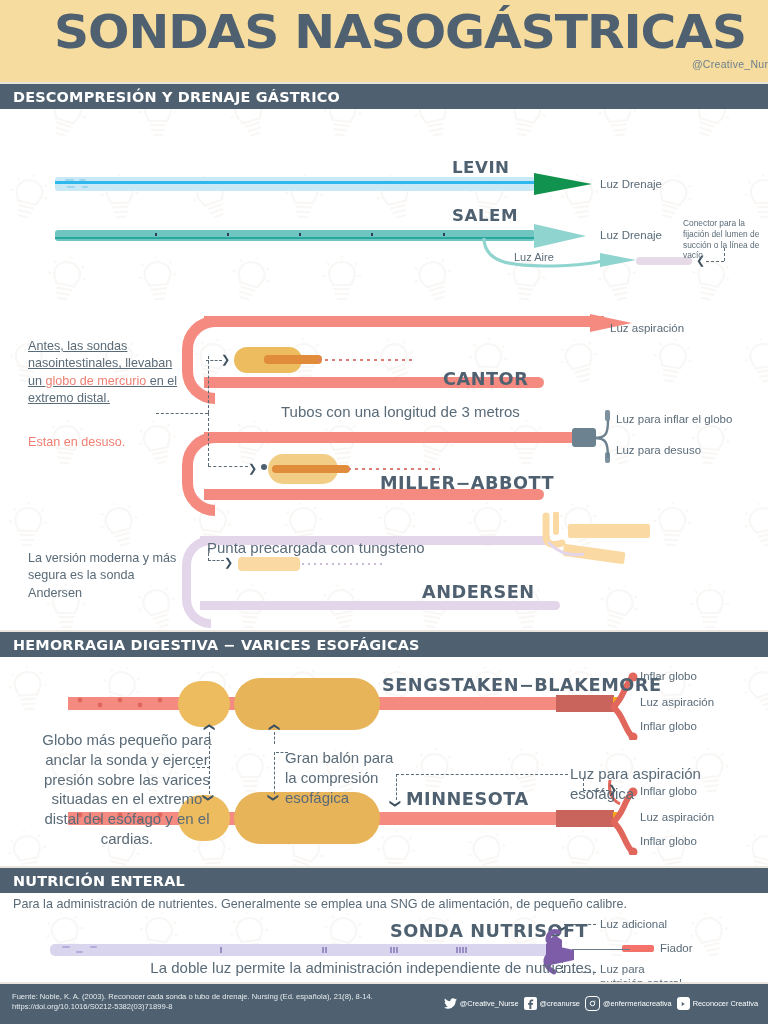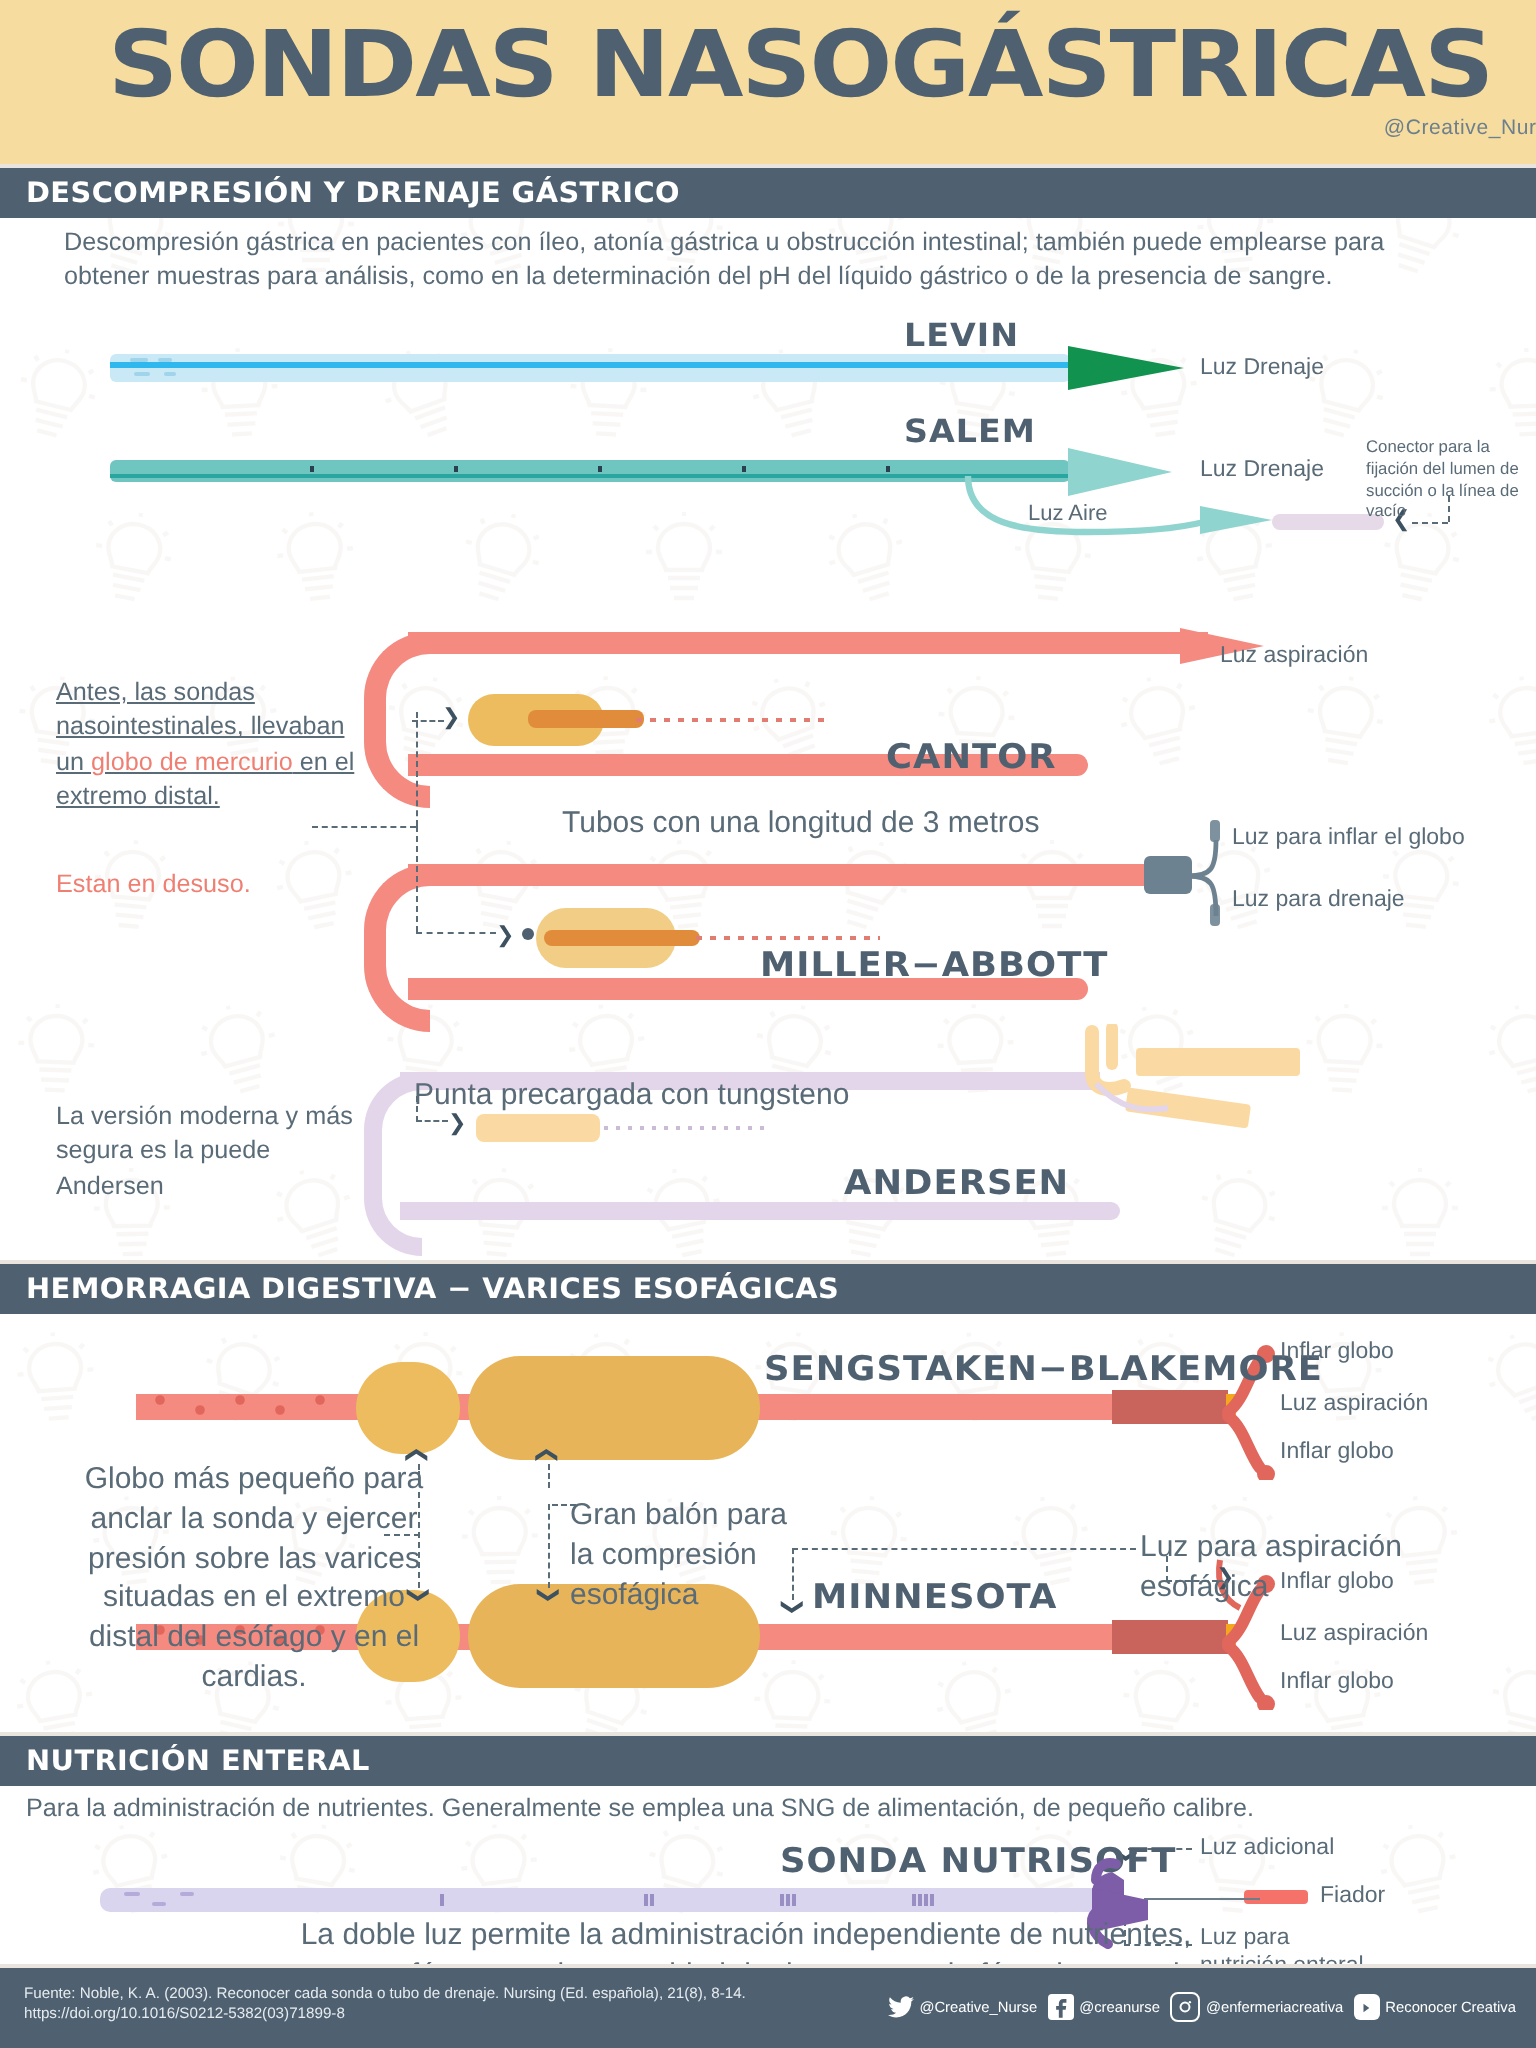--- a/index.html
+++ b/index.html
@@ -922,21 +922,20 @@
 
   <div class="hdr">
     <div class="hdr-title">SONDAS NASOGÁSTRICAS</div>
     <div class="hdr-handle">@Creative_Nurse</div>
   </div>
 
   <div class="bar" style="top:82px">
     <span>DESCOMPRESIÓN Y DRENAJE GÁSTRICO</span>
   </div>
 
-  <div class="body-txt" style="left:32px;top:113px;width:706px;">Descompresión gástrica en pacientes con íleo, atonía gástrica u obstrucción intestinal; también puede emplearse para obtener muestras para análisis, como en la determinación del pH del líquido gástrico o de la presencia de sangre.</div>
 
   <div class="tube-name" style="left:452px;top:158px;font-size:16px;">LEVIN</div>
   <div class="tube lvn-body" style="left:55px;top:177px;width:480px;height:14px;">
     <div class="tube lvn-stripe" style="left:0;top:4px;width:480px;height:2.5px;"></div>
     <div class="mark" style="left:80px;"></div>
     <div class="mark" style="left:152px;"></div>
     <div class="mark" style="left:224px;"></div>
     <div class="mark" style="left:296px;"></div>
     <div class="mark" style="left:368px;"></div>
     <div class="dotfaint" style="left:10px;top:2px;width:9px;height:2px;"></div>
@@ -969,21 +968,21 @@
   <div class="tiny-txt" style="left:683px;top:218px;width:82px;">Conector para la fijación del lumen de succión o la línea de vacío</div>
   <div class="dash-v" style="left:724px;top:248px;height:13px;"></div>
   <div class="dash-h" style="left:706px;top:261px;width:18px;"></div>
   <div class="arrow-r" style="left:696px;top:255px;transform:scaleX(-1);">❯</div>
 
 
   <div class="body-txt" style="left:28px;top:338px;width:160px;text-decoration:underline;">
     <span>Antes, las sondas nasointestinales, llevaban un </span><span class="coral-txt">globo de mercurio</span><span> en el extremo distal.</span>
   </div>
   <div class="body-txt coral-txt" style="left:28px;top:434px;width:170px;">Estan en desuso.</div>
-  <div class="body-txt" style="left:28px;top:550px;width:150px;">La versión moderna y más segura es la puede Andersen</div>
+  <div class="body-txt" style="left:28px;top:550px;width:150px;">La versión moderna y más segura es la sonda Andersen</div>
 
   <div class="tube coral-u" style="left:182px;top:316px;width:22px;height:66px;"></div>
   <div class="tube coral-pipe" style="left:204px;top:316px;width:400px;height:11px;"></div>
   <div class="tube coral-pipe" style="left:204px;top:377px;width:340px;height:11px;border-radius:0 6px 6px 0;"></div>
   <div class="tube coral-taper" style="left:590px;top:314px;"></div>
   <div class="label" style="left:610px;top:322px;">Luz aspiración</div>
   <div class="tube balloon" style="left:234px;top:347px;width:68px;height:26px;"></div>
   <div class="tube balloon-core" style="left:264px;top:355px;width:58px;height:9px;"></div>
   <svg style="position:absolute;left:318px;top:355px;z-index:5;" width="96" height="10">
     <line x1="0" y1="5" x2="96" y2="5" stroke="#e07c72" stroke-width="2" stroke-dasharray="3,4"></line>
@@ -1002,21 +1001,21 @@
   <div class="tube coral-pipe" style="left:204px;top:432px;width:370px;height:11px;"></div>
   <div class="tube coral-pipe" style="left:204px;top:489px;width:340px;height:11px;border-radius:0 6px 6px 0;"></div>
   <div class="tube gray-conn" style="left:572px;top:428px;width:24px;height:19px;"></div>
   <svg style="position:absolute;left:592px;top:408px;z-index:5;" width="30" height="62">
     <path d="M2,30 C14,30 16,26 16,12" stroke="#6d8290" stroke-width="2.4" fill="none"></path>
     <path d="M2,30 C14,30 16,34 16,50" stroke="#6d8290" stroke-width="2.4" fill="none"></path>
   </svg>
   <div class="tube gray-stub" style="left:605px;top:410px;width:5px;height:11px;"></div>
   <div class="tube gray-stub" style="left:605px;top:452px;width:5px;height:11px;"></div>
   <div class="label" style="left:616px;top:413px;">Luz para inflar el globo</div>
-  <div class="label" style="left:616px;top:444px;">Luz para drenaje</div>
+  <div class="label" style="left:616px;top:444px;">Luz para desuso</div>
   <div class="tube balloon-soft" style="left:268px;top:454px;width:70px;height:30px;"></div>
   <div class="tube balloon-core" style="left:272px;top:465px;width:78px;height:8px;"></div>
   <svg style="position:absolute;left:348px;top:464px;z-index:5;" width="92" height="10">
     <line x1="0" y1="5" x2="92" y2="5" stroke="#e07c72" stroke-width="2" stroke-dasharray="3,4"></line>
   </svg>
   <div class="tube-name" style="left:380px;top:473px;font-size:17px;">MILLER−ABBOTT</div>
   <div class="arrow-r" style="left:248px;top:463px;">❯</div>
   <div class="dash-h" style="left:208px;top:466px;width:40px;"></div>
   <div style="position:absolute;left:261px;top:464px;width:6px;height:6px;border-radius:50%;background:#4f6170;z-index:6;"></div>
 

